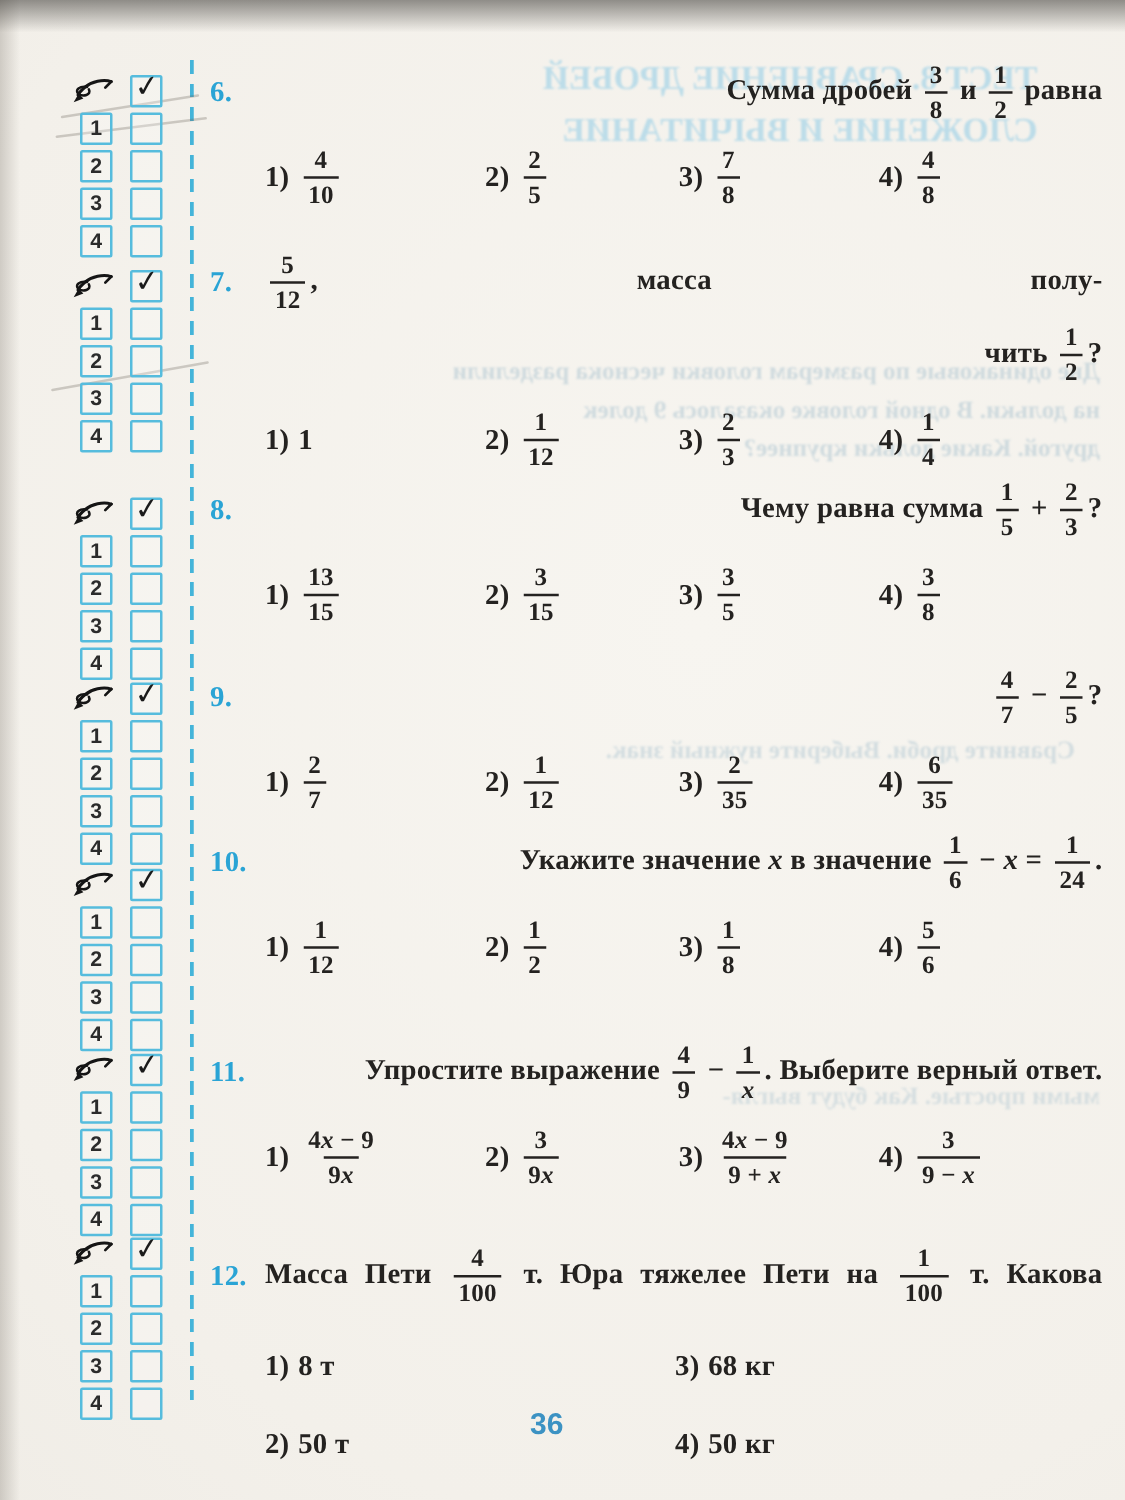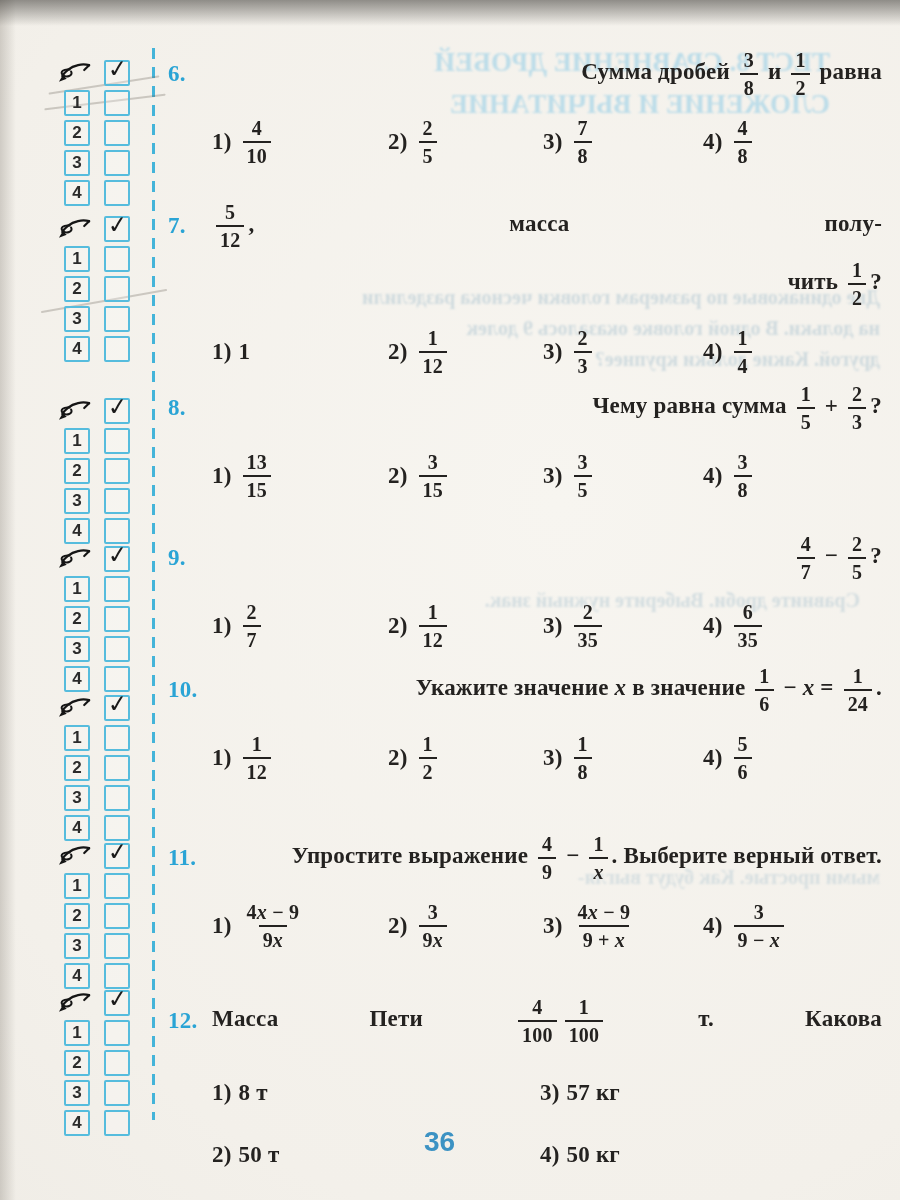--- a/index.html
+++ b/index.html
@@ -45,21 +45,21 @@
   .frac .fden{padding:3px 4px 0;border-top:2px solid #242220;}
 
   
   .bleed{position:absolute;transform:scaleX(-1);font-weight:700;pointer-events:none;
     filter:blur(1px);white-space:pre-line;line-height:1.55;}
 
   
   .scribble{position:absolute;height:2px;background:rgba(110,104,94,.30);border-radius:2px;pointer-events:none;}
 
   .page-number{position:absolute;left:424px;top:1126px;font-family:"Liberation Sans",sans-serif;
-    font-weight:700;font-size:28px;color:#3c92c3;text-align:right;}
+    font-weight:700;font-size:24px;color:#3c92c3;text-align:right;}
 </style>
 </head>
 <body>
 
 <div class="page">
 
   <div id="bleed-layer">
       <div class="bleed" style="top: 42px; left: 330px; width: 500px; font-size: 27px; color: rgb(142, 203, 230); opacity: 0.55;">ТЕСТ 8. СРАВНЕНИЕ ДРОБЕЙ
 СЛОЖЕНИЕ И ВЫЧИТАНИЕ</div>
       <div class="bleed" style="top: 282px; left: 200px; width: 680px; font-size: 20px; color: rgb(169, 194, 207); opacity: 0.5;">Две одинаковые по размерам головки чеснока разделили
@@ -588,32 +588,32 @@
               <span class="fden"><span>9 − </span><span class="it">x</span></span>
             </span>
           </div>
         </div>
       </div>
       <div class="question" style="top: 975px; margin-top: 20px;">
         <span class="qnum">12.</span>
         <div class="qline tall just"><span>Масса Пети </span><span class="frac">
             <span class="fnum"><span>4</span></span>
             <span class="fden"><span>100</span></span>
-          </span><span class="frac">
+          </span><span> т. Юра тяжелее Пети на </span><span class="frac">
             <span class="fnum"><span>1</span></span>
             <span class="fden"><span>100</span></span>
           </span><span> т. Какова</span></div>
         <div class="answers grid2">
           <div class="answer">
             <span class="alabel">1)</span>
             <span>8 т</span>
           </div>
           <div class="answer">
             <span class="alabel">3)</span>
-            <span>57 кг</span>
+            <span>68 кг</span>
           </div>
           <div class="answer">
             <span class="alabel">2)</span>
             <span>50 т</span>
           </div>
           <div class="answer">
             <span class="alabel">4)</span>
             <span>50 кг</span>
           </div>
         </div>

